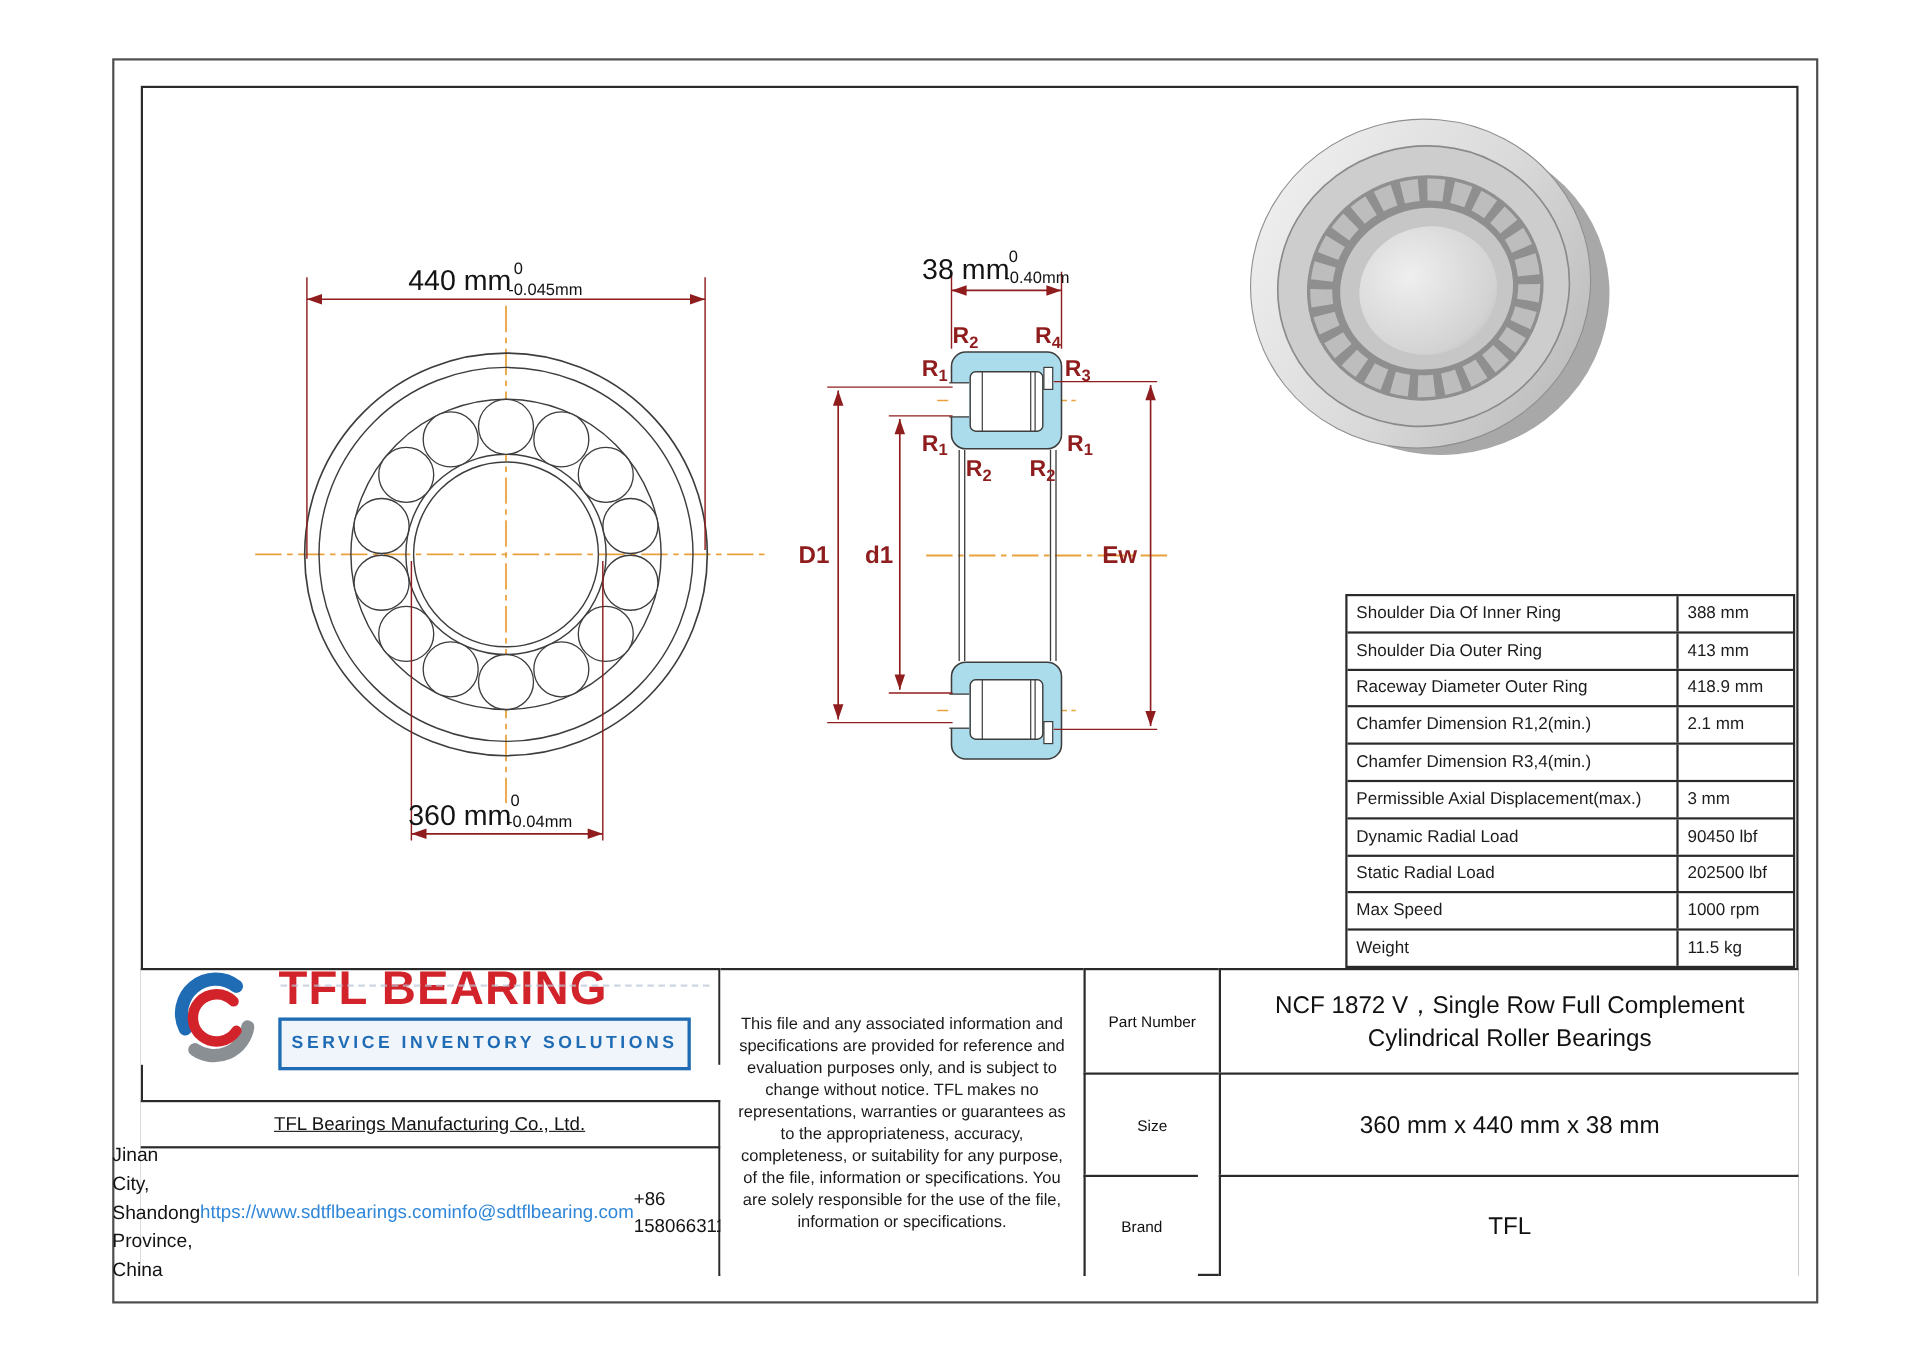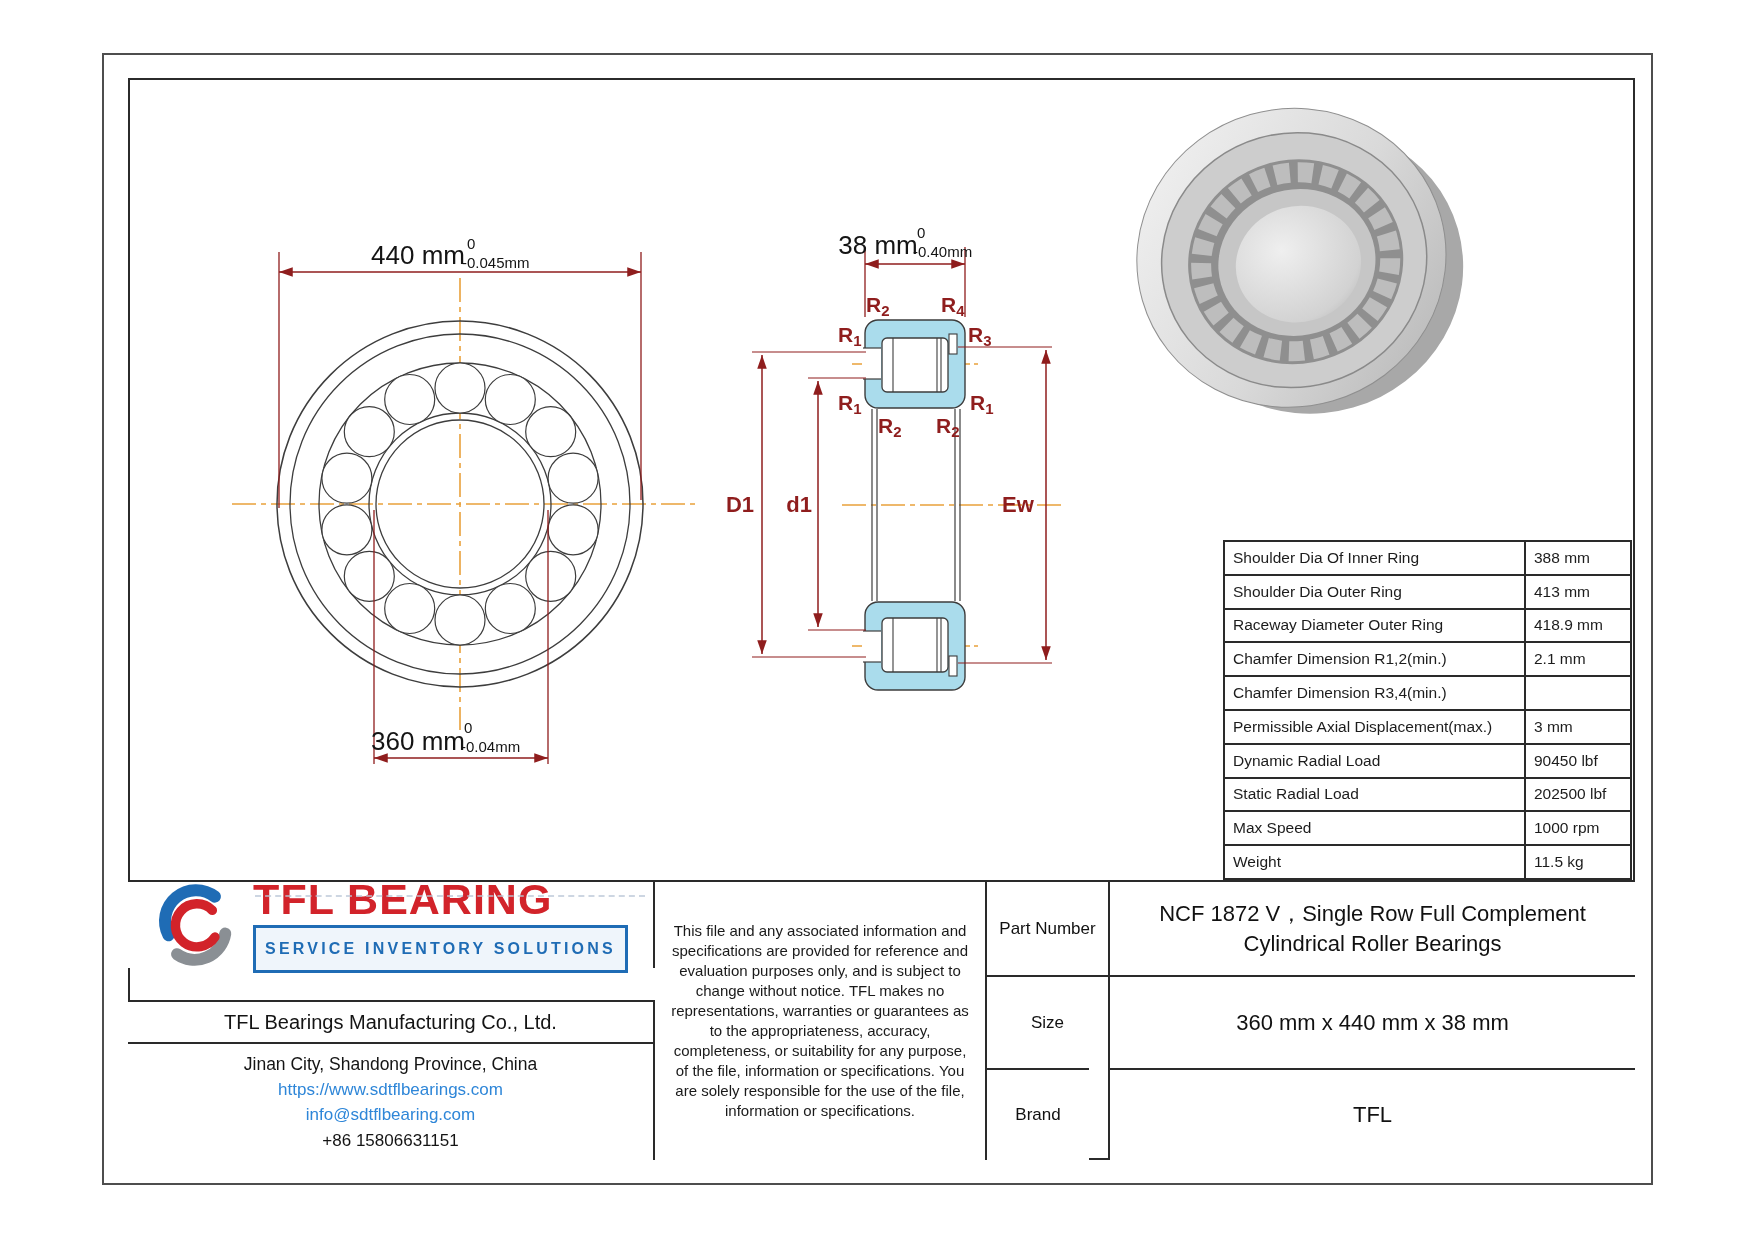--- a/index.html
+++ b/index.html
@@ -40,32 +40,32 @@
     font-size:15.5px;color:#1c1c1c;white-space:nowrap;
   }
   
   .tblock{position:absolute;left:128px;top:880px;width:1507px;height:280px;box-sizing:border-box;}
   .cell{position:absolute;box-sizing:border-box;background:#fff;}
   .bt{border-top:2px solid #2a2a2a;}
   .bl{border-left:2px solid #2a2a2a;}
   .br{border-right:2px solid #2a2a2a;}
   .c-logo{left:0;top:0;width:527px;height:88px;display:flex;align-items:center;justify-content:center;gap:14px;}
   .c-name{left:0;top:120px;width:527px;height:42px;display:flex;align-items:center;justify-content:center;}
-  .c-addr{left:0;top:162px;width:527px;height:118px;display:flex;flex-direction:column;align-items:center;justify-content:center;line-height:1.5;}
+  .c-addr{left:0;top:162px;width:527px;height:118px;display:flex;align-items:center;justify-content:center;line-height:1.5;}
   .c-disc{left:527px;top:0;width:330px;height:280px;display:flex;align-items:center;justify-content:center;padding:10px 13px;}
   .c-pn-l{left:857px;top:0;width:123px;height:95px;}
   .c-pn-v{left:980px;top:0;width:527px;height:95px;}
   .c-sz-l{left:857px;top:95px;width:123px;height:93px;}
   .c-sz-v{left:980px;top:95px;width:527px;height:93px;}
   .c-br-l{left:857px;top:188px;width:104px;height:92px;}
   .c-br-v{left:980px;top:188px;width:527px;height:92px;}
   .fld{display:flex;align-items:center;justify-content:center;text-align:center;}
-  .fld-label{font-size:17px;color:#111;}
+  .fld-label{font-size:14px;color:#111;}
   .fld-value{font-size:22px;color:#111;line-height:1.35;padding:0 12px;}
-  .company-name{font-size:20px;color:#141414;}
+  .company-name{font-size:17px;color:#141414;text-decoration:underline;}
   .addr-line{font-size:17.5px;color:#141414;}
   .link{font-size:17px;color:#2e86d8;cursor:pointer;}
   .phone{font-size:17px;color:#141414;}
   .disc-text{font-size:15px;color:#1a1a1a;text-align:center;line-height:1.33;}
   .logo-text-col{display:flex;flex-direction:column;align-items:flex-start;}
   .logo-title{font-size:43px;font-weight:bold;color:#d2232a;letter-spacing:1px;line-height:1;}
   .logo-subbox{
     margin-top:4px;border:3px solid #1f6cb5;background:#eff5fb;color:#1f6cb5;
     font-size:16px;font-weight:bold;letter-spacing:3.2px;padding:12px 9px;white-space:nowrap;
   }

